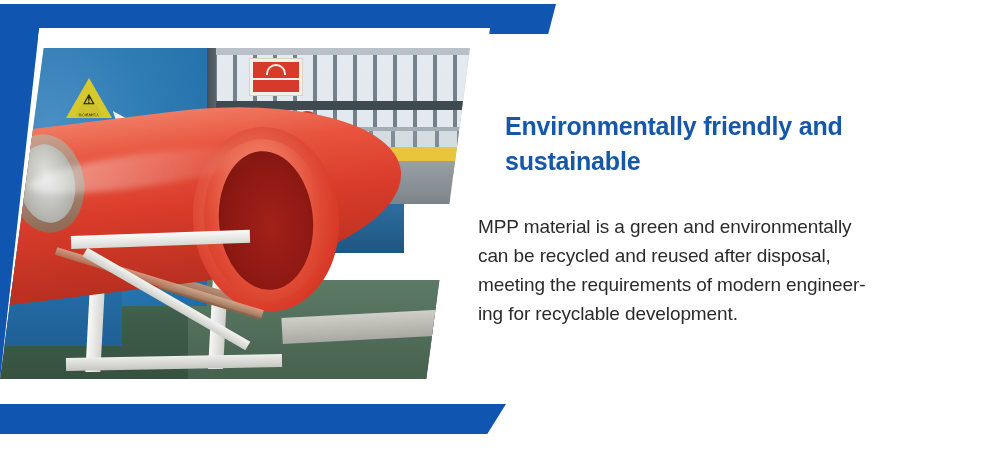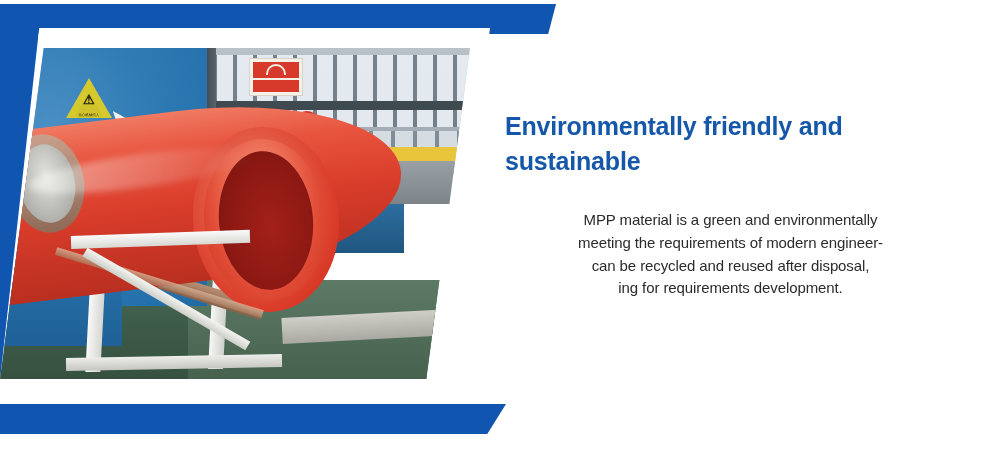--- a/index.html
+++ b/index.html
@@ -301,23 +301,23 @@
     font-weight: bold;
     line-height: 1.42;
     letter-spacing: -0.2px;
   }
   #body-copy {
     position: absolute;
     left: 5px;
     top: 194px;
     width: 505px;
     color: #2b2b2b;
-    font-size: 15px;
+    font-size: 19px;
     line-height: 1.52;
-    text-align: center;
+    text-align: left;
     letter-spacing: -0.1px;
   }
   #body-copy .ln { display: block; white-space: nowrap; }
 </style>
 </head>
 <body>
 
 <div id="banner">
 
   <div class="bar" id="bar-top"></div>
@@ -387,19 +387,19 @@
 
   <div id="text-col">
 
     <h2 id="headline">
       <span class="hl" style="display: block;">Environmentally friendly and</span>
       <span class="hl" style="display: block;">sustainable</span>
     </h2>
 
     <p id="body-copy">
       <span class="ln">MPP material is a green and environmentally</span>
+      <span class="ln">can be recycled and reused after disposal,</span>
       <span class="ln">meeting the requirements of modern engineer-</span>
-      <span class="ln">can be recycled and reused after disposal,</span>
-      <span class="ln">ing for requirements development.</span>
+      <span class="ln">ing for recyclable development.</span>
     </p>
 
   </div>
 </div>
 
 </body></html>

